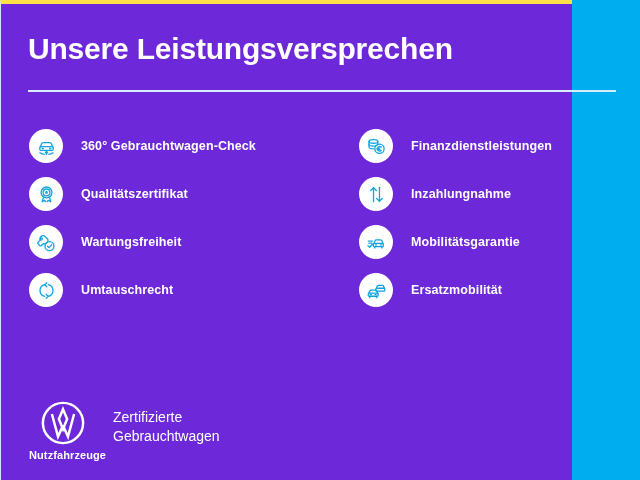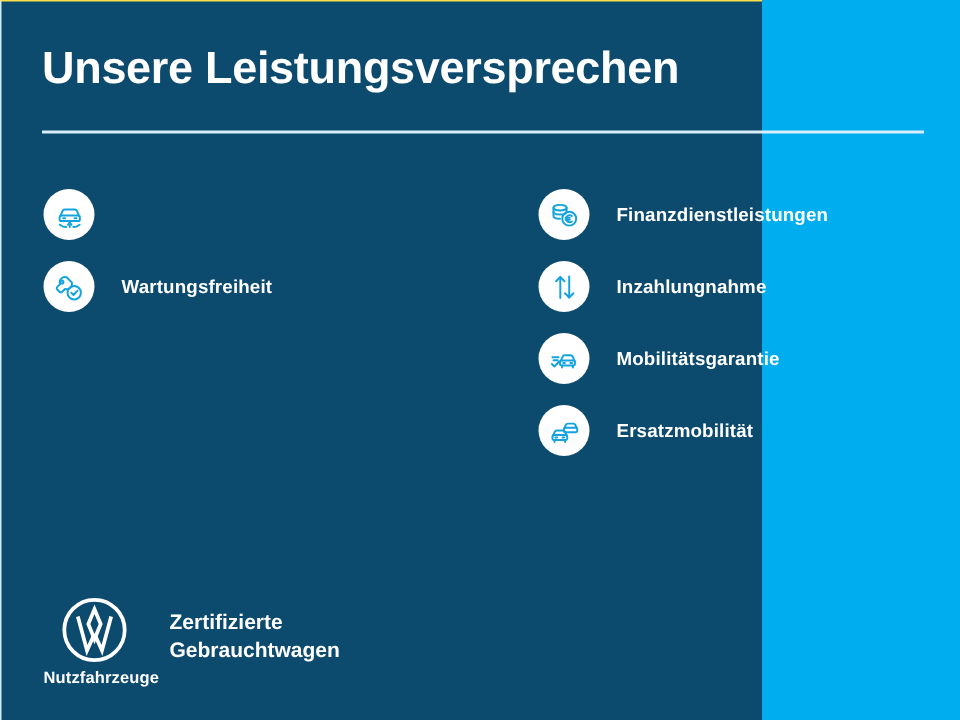--- a/index.html
+++ b/index.html
@@ -10,25 +10,25 @@
     width: 640px;
     height: 480px;
     overflow: hidden;
     background: #00AEEF;
     font-family: "Liberation Sans", sans-serif;
     -webkit-font-smoothing: antialiased;
   }
 
   .slide {
     position: relative;
-    width: 508px;
+    width: 572px;
     height: 480px;
-    background: #0c4a6e;
+    background: #6d28d9;
     box-sizing: border-box;
-    border-top: 1px solid #fde047;
+    border-top: 4px solid #fde047;
     border-left: 1px solid #cfe9f5;
   }
 
   
   .title {
     position: absolute;
     left: 27px;
     top: 28px;
     font-size: 30px;
     font-weight: bold;
@@ -133,21 +133,21 @@
     font-size: 11px;
     font-weight: bold;
     color: #ffffff;
     letter-spacing: 0.1px;
     white-space: nowrap;
   }
   .footer-text {
     margin-left: 16px;
     margin-top: 8px;
     font-size: 14px;
-    font-weight: bold;
+    font-weight: normal;
     color: #ffffff;
     line-height: 1.35;
     white-space: nowrap;
   }
 </style>
 </head>
 <body>
 
 <div class="slide">
 
@@ -165,36 +165,60 @@
             <path d="M5 12.5l1.4-3.6a2 2 0 0 1 1.9-1.3h7.4a2 2 0 0 1 1.9 1.3L19 12.5"></path>
             <rect x="4.3" y="12.2" width="15.4" height="4.2" rx="1.2"></rect>
             <line x1="7" y1="14.3" x2="8.4" y2="14.3"></line>
             <line x1="15.6" y1="14.3" x2="17" y2="14.3"></line>
             <path d="M4.5 19.2c1.6 1.2 3.3 1.8 4.8 1.8"></path>
             <path d="M19.5 19.2c-1.6 1.2-3.3 1.8-4.8 1.8"></path>
             <path d="M12 17.6v3.4"></path>
             <path d="M10.6 19.3l1.4-1.7 1.4 1.7"></path>
           </svg>
         </span>
-      </div>
-
+        <span class="feature-label">360° Gebrauchtwagen-Check</span>
+      </div>
+
+      <div class="feature">
+        <span class="badge">
+          <svg viewBox="0 0 24 24">
+            <circle cx="12" cy="9.6" r="6.2"></circle>
+            <circle cx="12" cy="9.6" r="3.9"></circle>
+            <path class="fillp" d="M12 7.1l.72 1.5 1.62.22-1.18 1.14.29 1.62L12 10.82l-1.45.76.29-1.62L9.66 8.82l1.62-.22z"></path>
+            <path d="M8.6 15l-1.5 5.3 2.9-1.6 1.2 1.5"></path>
+            <path d="M15.4 15l1.5 5.3-2.9-1.6-1.2 1.5"></path>
+          </svg>
+        </span>
+        <span class="feature-label">Qualitätszertifikat</span>
+      </div>
 
 
       <div class="feature">
         <span class="badge">
           <svg viewBox="0 0 24 24">
             <path d="M9.6 4.4a4 4 0 0 0-5 5.2l-2.1 2.1a1.4 1.4 0 0 0 0 2l1.7 1.7a1.4 1.4 0 0 0 2 0l2.1-2.1a4 4 0 0 0 5.2-5z"></path>
             <circle cx="6" cy="8" r="1.2"></circle>
             <circle cx="15.4" cy="16.2" r="5.1"></circle>
             <path d="M13.2 16.2l1.7 1.7 3-3.3"></path>
           </svg>
         </span>
         <span class="feature-label">Wartungsfreiheit</span>
       </div>
 
+      <div class="feature">
+        <span class="badge">
+          <svg viewBox="0 0 24 24">
+            <path d="M10 5.3A7 7 0 0 0 4.6 12a7 7 0 0 0 5.4 6.8"></path>
+            <path d="M12.4 3.2L10 5.4l2.4 2.3"></path>
+            <path d="M14 18.7A7 7 0 0 0 19.4 12 7 7 0 0 0 14 5.2"></path>
+            <path d="M11.6 20.8L14 18.6l-2.4-2.3"></path>
+          </svg>
+        </span>
+        <span class="feature-label">Umtauschrecht</span>
+      </div>
 
     </div>
 
     <div class="col col-right">
 
       <div class="feature">
         <span class="badge">
           <svg viewBox="0 0 24 24">
             <ellipse cx="8.4" cy="6.2" rx="5" ry="2.1"></ellipse>
             <path d="M3.4 6.2v3.2c0 1.2 2.2 2.1 5 2.1s5-.9 5-2.1V6.2"></path>

